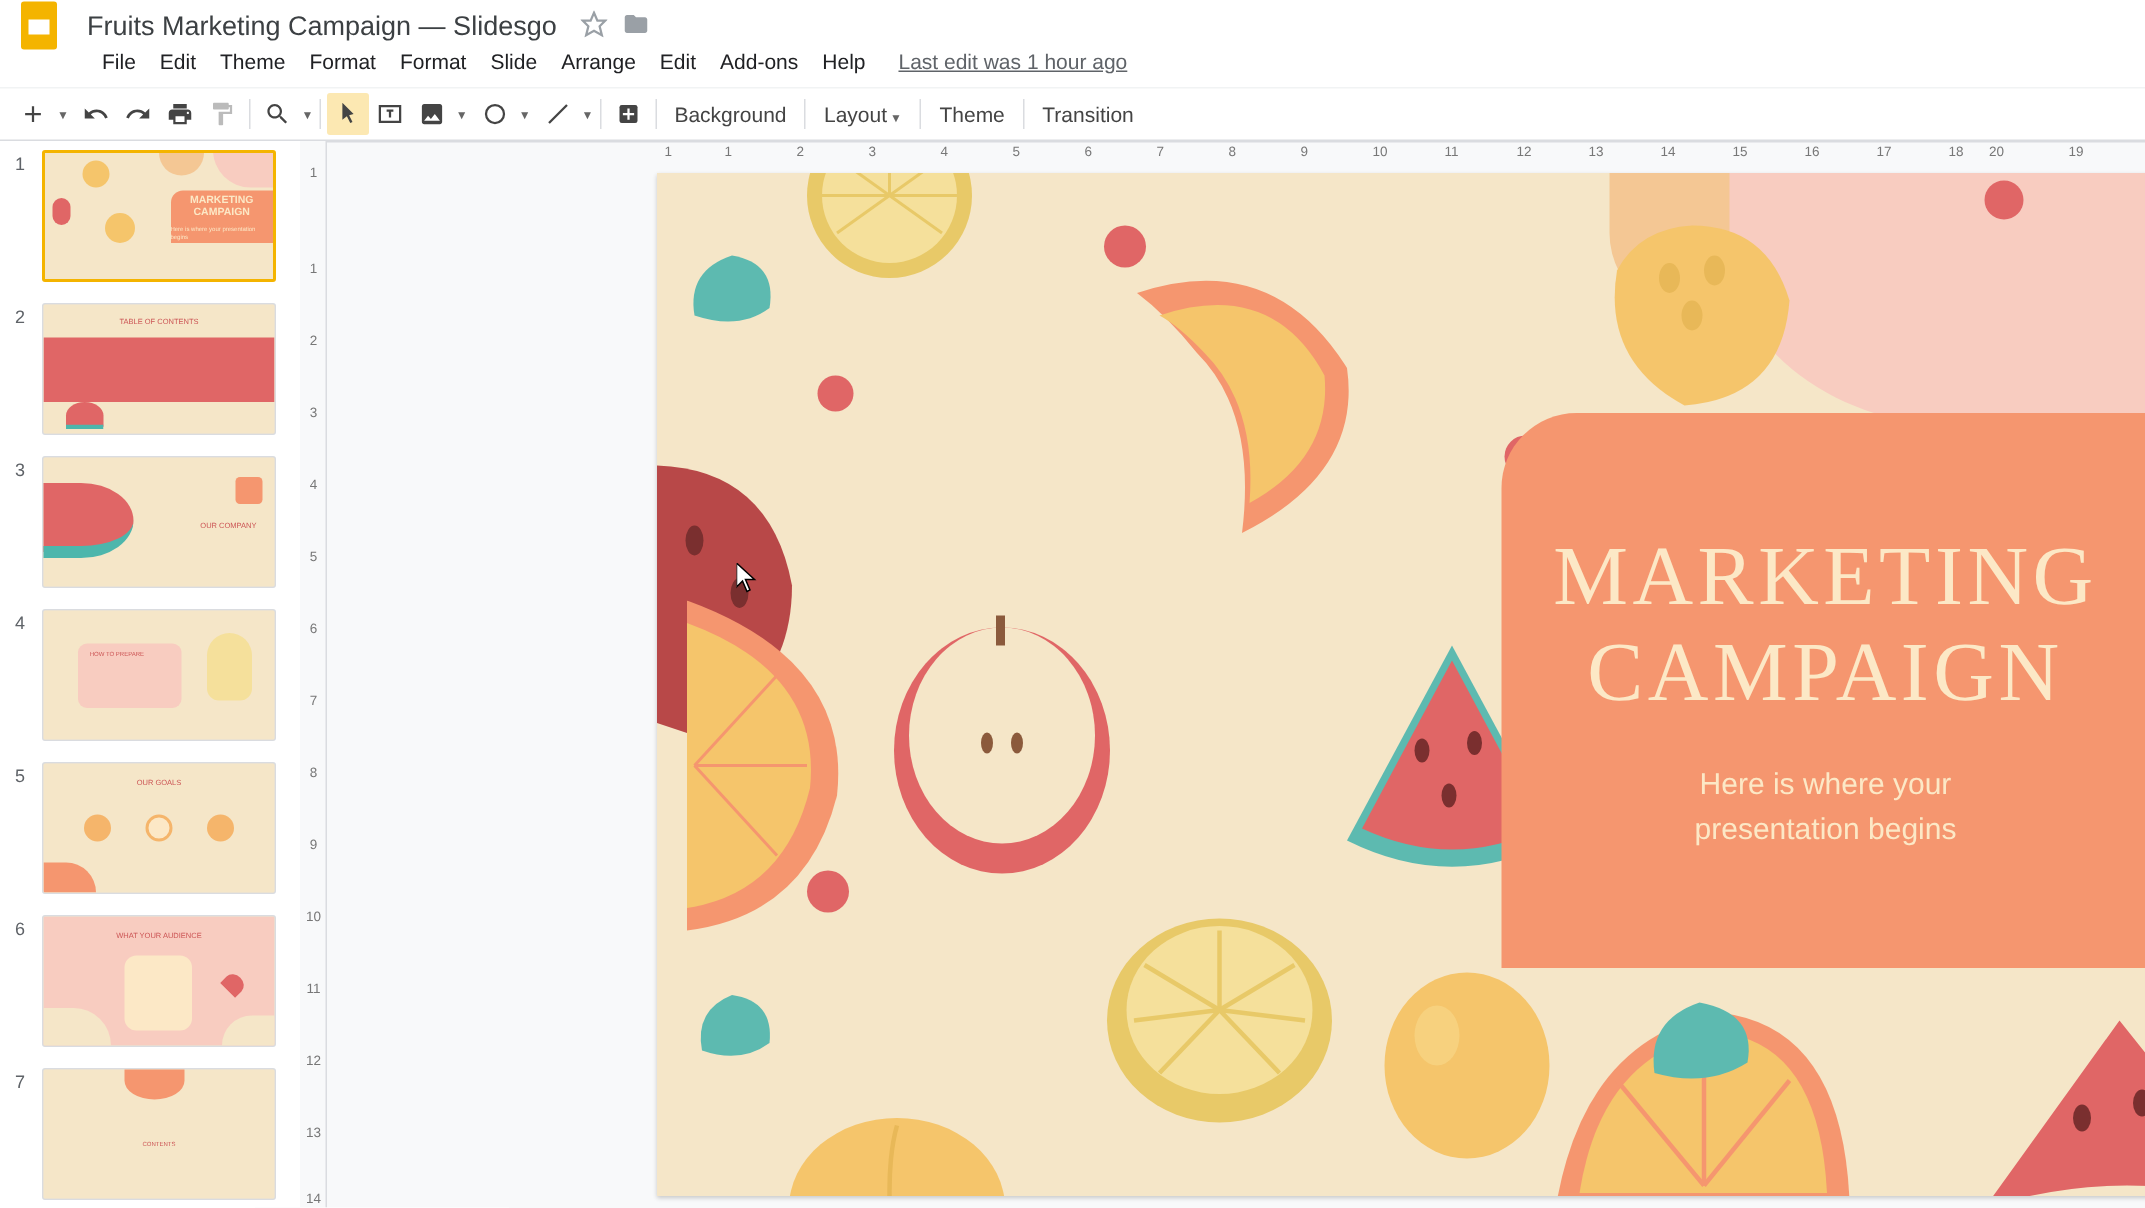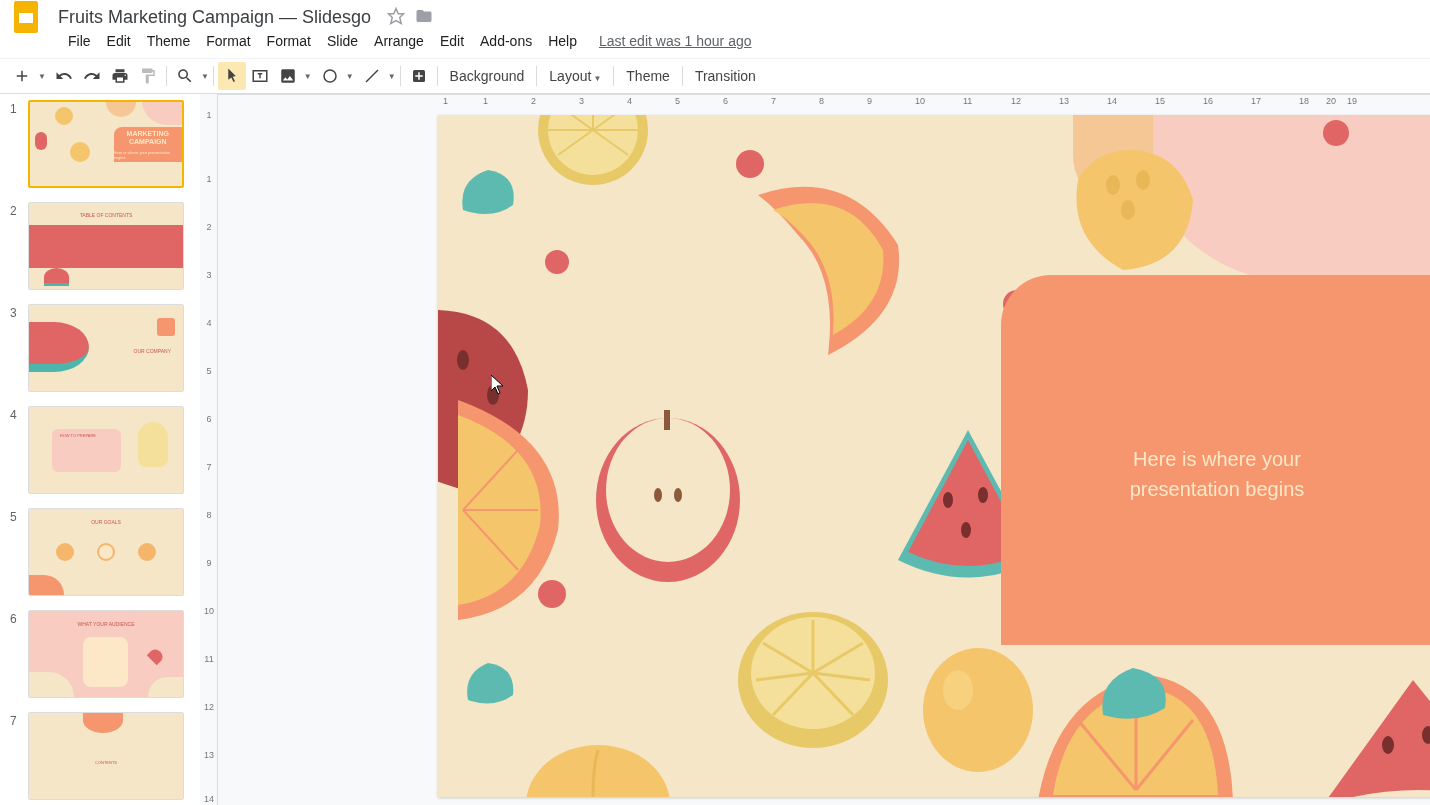--- a/index.html
+++ b/index.html
@@ -340,21 +340,21 @@
       <div class="tick" style="left:649px">9</div>
       <div class="tick" style="left:697px">10</div>
       <div class="tick" style="left:745px">11</div>
       <div class="tick" style="left:793px">12</div>
       <div class="tick" style="left:841px">13</div>
       <div class="tick" style="left:889px">14</div>
       <div class="tick" style="left:937px">15</div>
       <div class="tick" style="left:985px">16</div>
       <div class="tick" style="left:1033px">17</div>
       <div class="tick" style="left:1081px">18</div>
-      <div class="tick" style="left:1129px">19</div>
+      <div class="tick" style="left:1161px">19</div>
       <div class="tick" style="left:1108px">20</div>
     </div>
     <div class="canvas-inner">
       <div class="canvas-scroll">
 
         <div class="cursor">
           <svg width="14" height="20" viewBox="0 0 14 20">
               <path d="M0 0 L0 16 L4 12 L7 19 L9 18 L6 11 L12 11 Z" fill="#fff" stroke="#000" stroke-width="1"></path>
             </svg>
         </div>
@@ -476,20 +476,23 @@
             <path d="M 10 55 Q 5 20 40 8 Q 78 15 72 48 Q 45 65 10 55" fill="#5dbab0"></path>
           </svg>
 
           <svg class="fruit" style="left:880px;top:560px" width="200" height="140">
             <path d="M 5 130 L 95 5 L 195 130 Q 100 100 5 130" fill="#e06666"></path>
             <ellipse cx="70" cy="70" rx="6" ry="9" fill="#7a2f2f"></ellipse>
             <ellipse cx="110" cy="60" rx="6" ry="9" fill="#7a2f2f"></ellipse>
           </svg>
 
           <div class="title-box">
+            <div class="title1">
+              <span>MARKETING</span><br><span>CAMPAIGN</span>
+            </div>
             <div class="subtitle">
               <span>Here is where your</span><br><span>presentation begins</span>
             </div>
           </div>
 
         </div>
       </div>
     </div>
   </div>
 </div>

